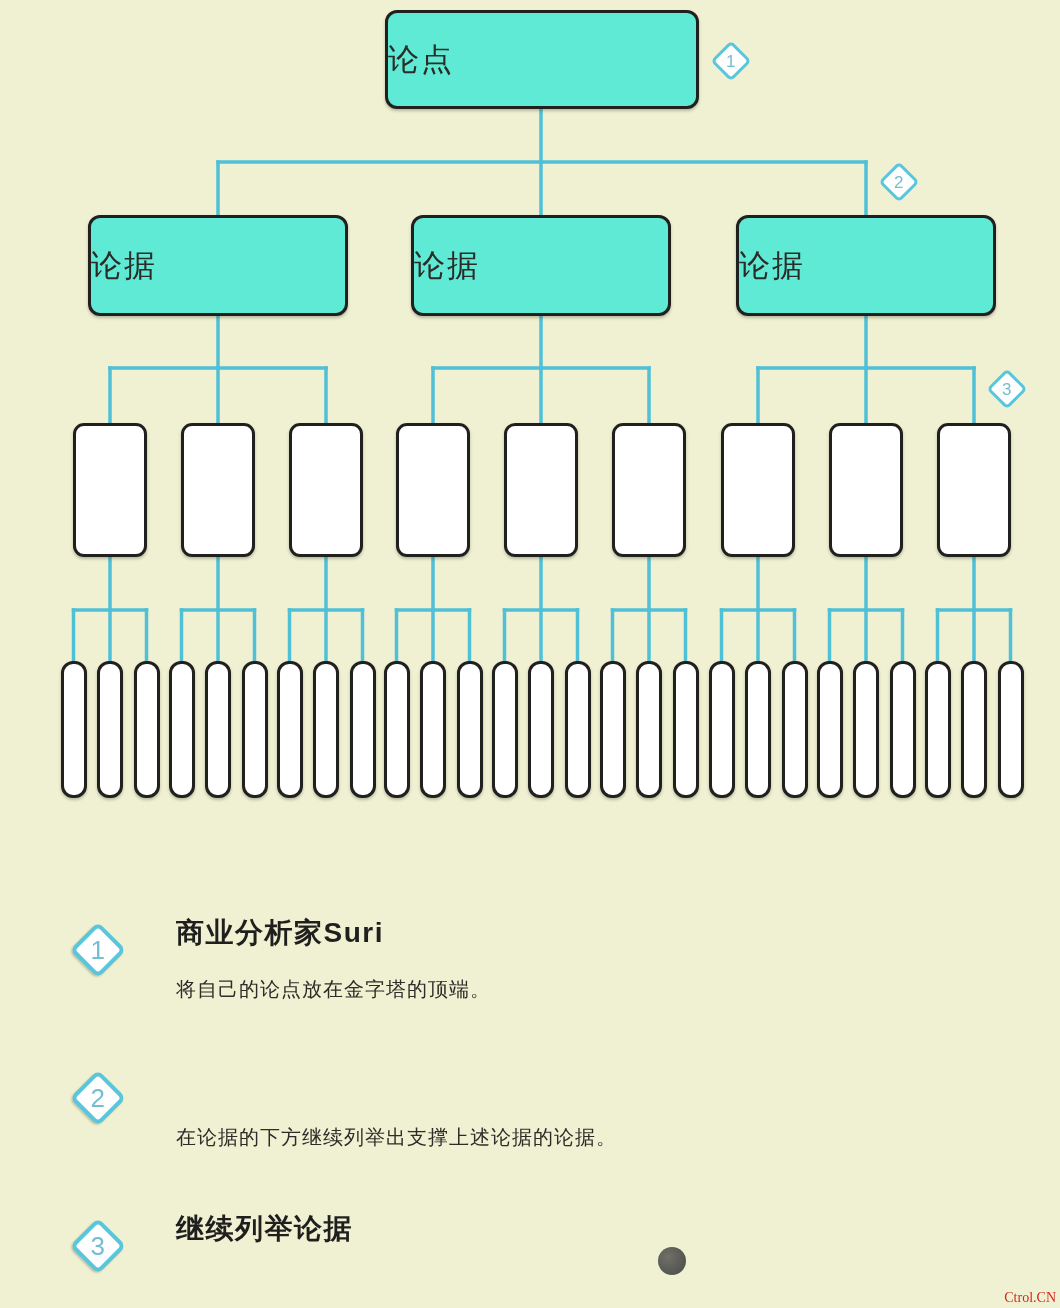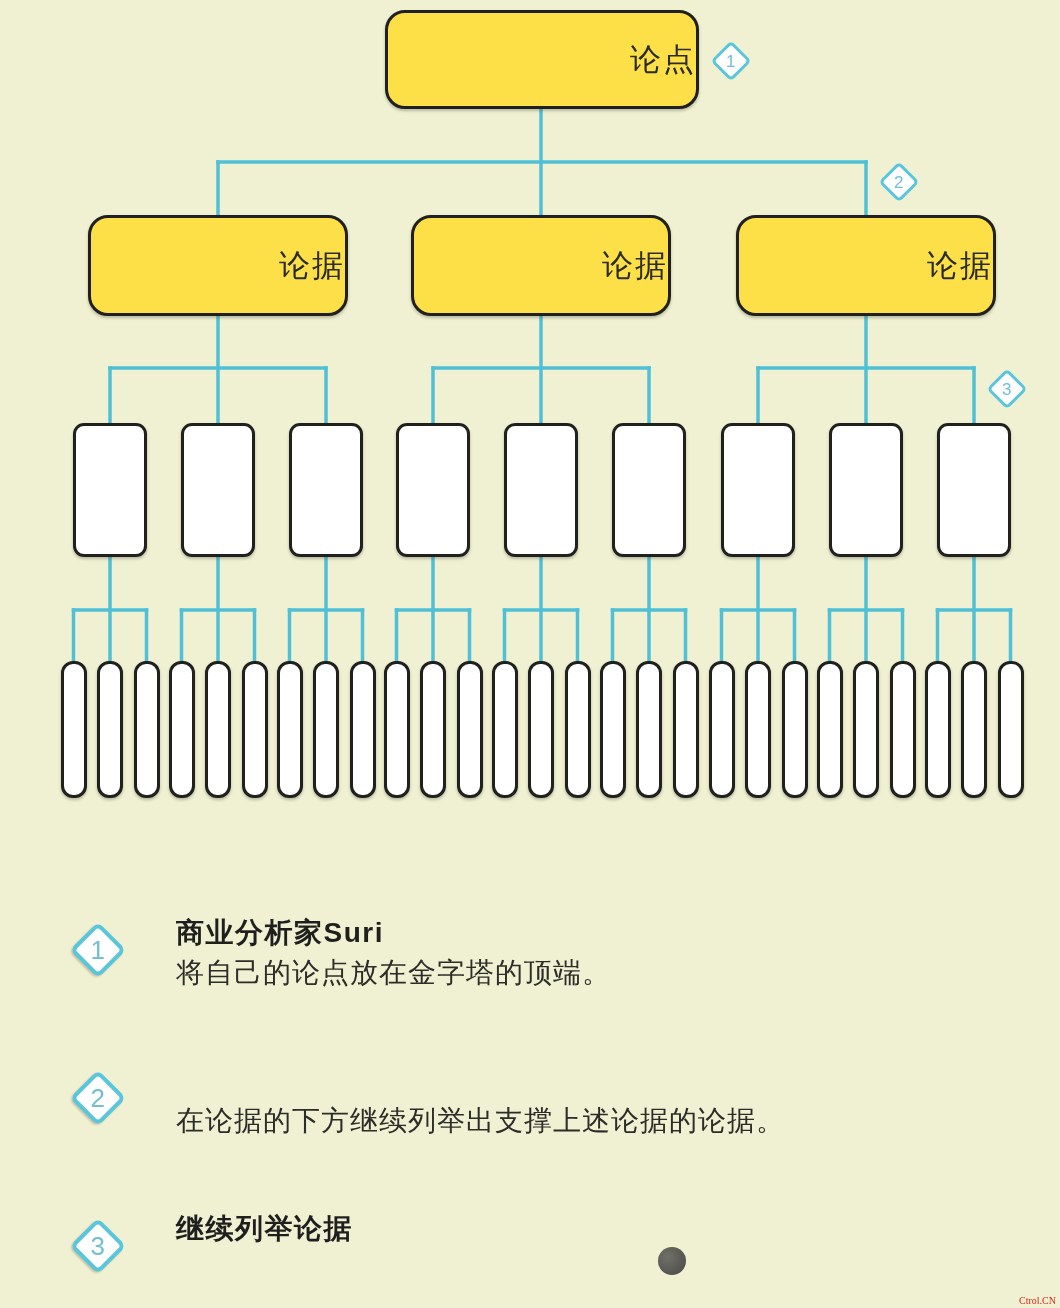--- a/index.html
+++ b/index.html
@@ -9,24 +9,24 @@
   html,body{margin:0;padding:0;background:#888;}
   #canvas{
     position:relative; width:1060px; height:1308px; margin:0 auto;
     background:var(--bg); overflow:hidden;
     font-family:"Liberation Sans", sans-serif; color:var(--ink);
   }
   #connectors{position:absolute;left:0;top:0;width:1060px;height:1308px;}
   #connectors line{stroke:var(--line);stroke-width:3.5;stroke-linecap:square;}
 
   .box{
-    position:absolute; background:#fde047;
-    border:3.5px solid var(--box-border); border-radius:20px;
+    position:absolute; background:#5eead4;
+    border:3.5px solid var(--box-border); border-radius:12px;
     box-shadow:0 2px 3px rgba(60,60,35,.30);
-    display:flex; align-items:center; justify-content:flex-end;
+    display:flex; align-items:center; justify-content:flex-start;
     font-size:31px; letter-spacing:2px; color:#2b2b28;
     box-sizing:border-box;
   }
   .thesis{left:385px; top:10px; width:314px; height:99px;}
   .evidence{top:215px; width:260px; height:101px;}
 
   .subbox{
     position:absolute; top:423px; width:74px; height:134px;
     background:#fff; border:3px solid var(--box-border); border-radius:11px;
     box-shadow:0 2px 3px rgba(60,60,35,.30); box-sizing:border-box;
@@ -50,38 +50,38 @@
     box-shadow:0 2px 2px rgba(60,60,35,.25);}
   .diamond.big span{font-size:26px;}
 
   .step{position:absolute; left:0; right:0; height:110px;}
   .step .diamond{left:98px; top:38px; position:absolute;}
   .step-title{
     position:absolute; left:176px; top:2px;
     font-size:28px; font-weight:bold; letter-spacing:1.5px; color:#1f1f1d;
   }
   .step-body{
-    position:absolute; left:176px; top:42px;
-    font-size:28px; letter-spacing:1px; color:#2c2c28;
+    position:absolute; left:176px; top:64px;
+    font-size:20px; letter-spacing:1px; color:#2c2c28;
   }
 
   .wm-logo{
     position:absolute; left:658px; top:1247px; width:28px; height:28px;
     border-radius:50%;
     background:radial-gradient(circle at 35% 35%, #5a5a55, #39393a 70%);
     opacity:.85;
   }
   .wm-text{
     position:absolute; left:704px; top:1246px;
     font-size:30px; letter-spacing:1px; color:rgba(85,87,77,.55);
     white-space:nowrap;
   }
   .corner-mark{
     position:absolute; right:4px; bottom:2px;
-    font-family:"Liberation Serif", serif; font-size:10px; color:#d42a1a;
+    font-family:"Liberation Serif", serif; font-size:14px; color:#d42a1a;
   }
 </style>
 </head>
 <body>
 
 <div id="canvas">
 
   <svg id="connectors">
       <line x1="541" y1="108" x2="541" y2="162"></line>
       <line x1="218" y1="162" x2="866" y2="162"></line>

